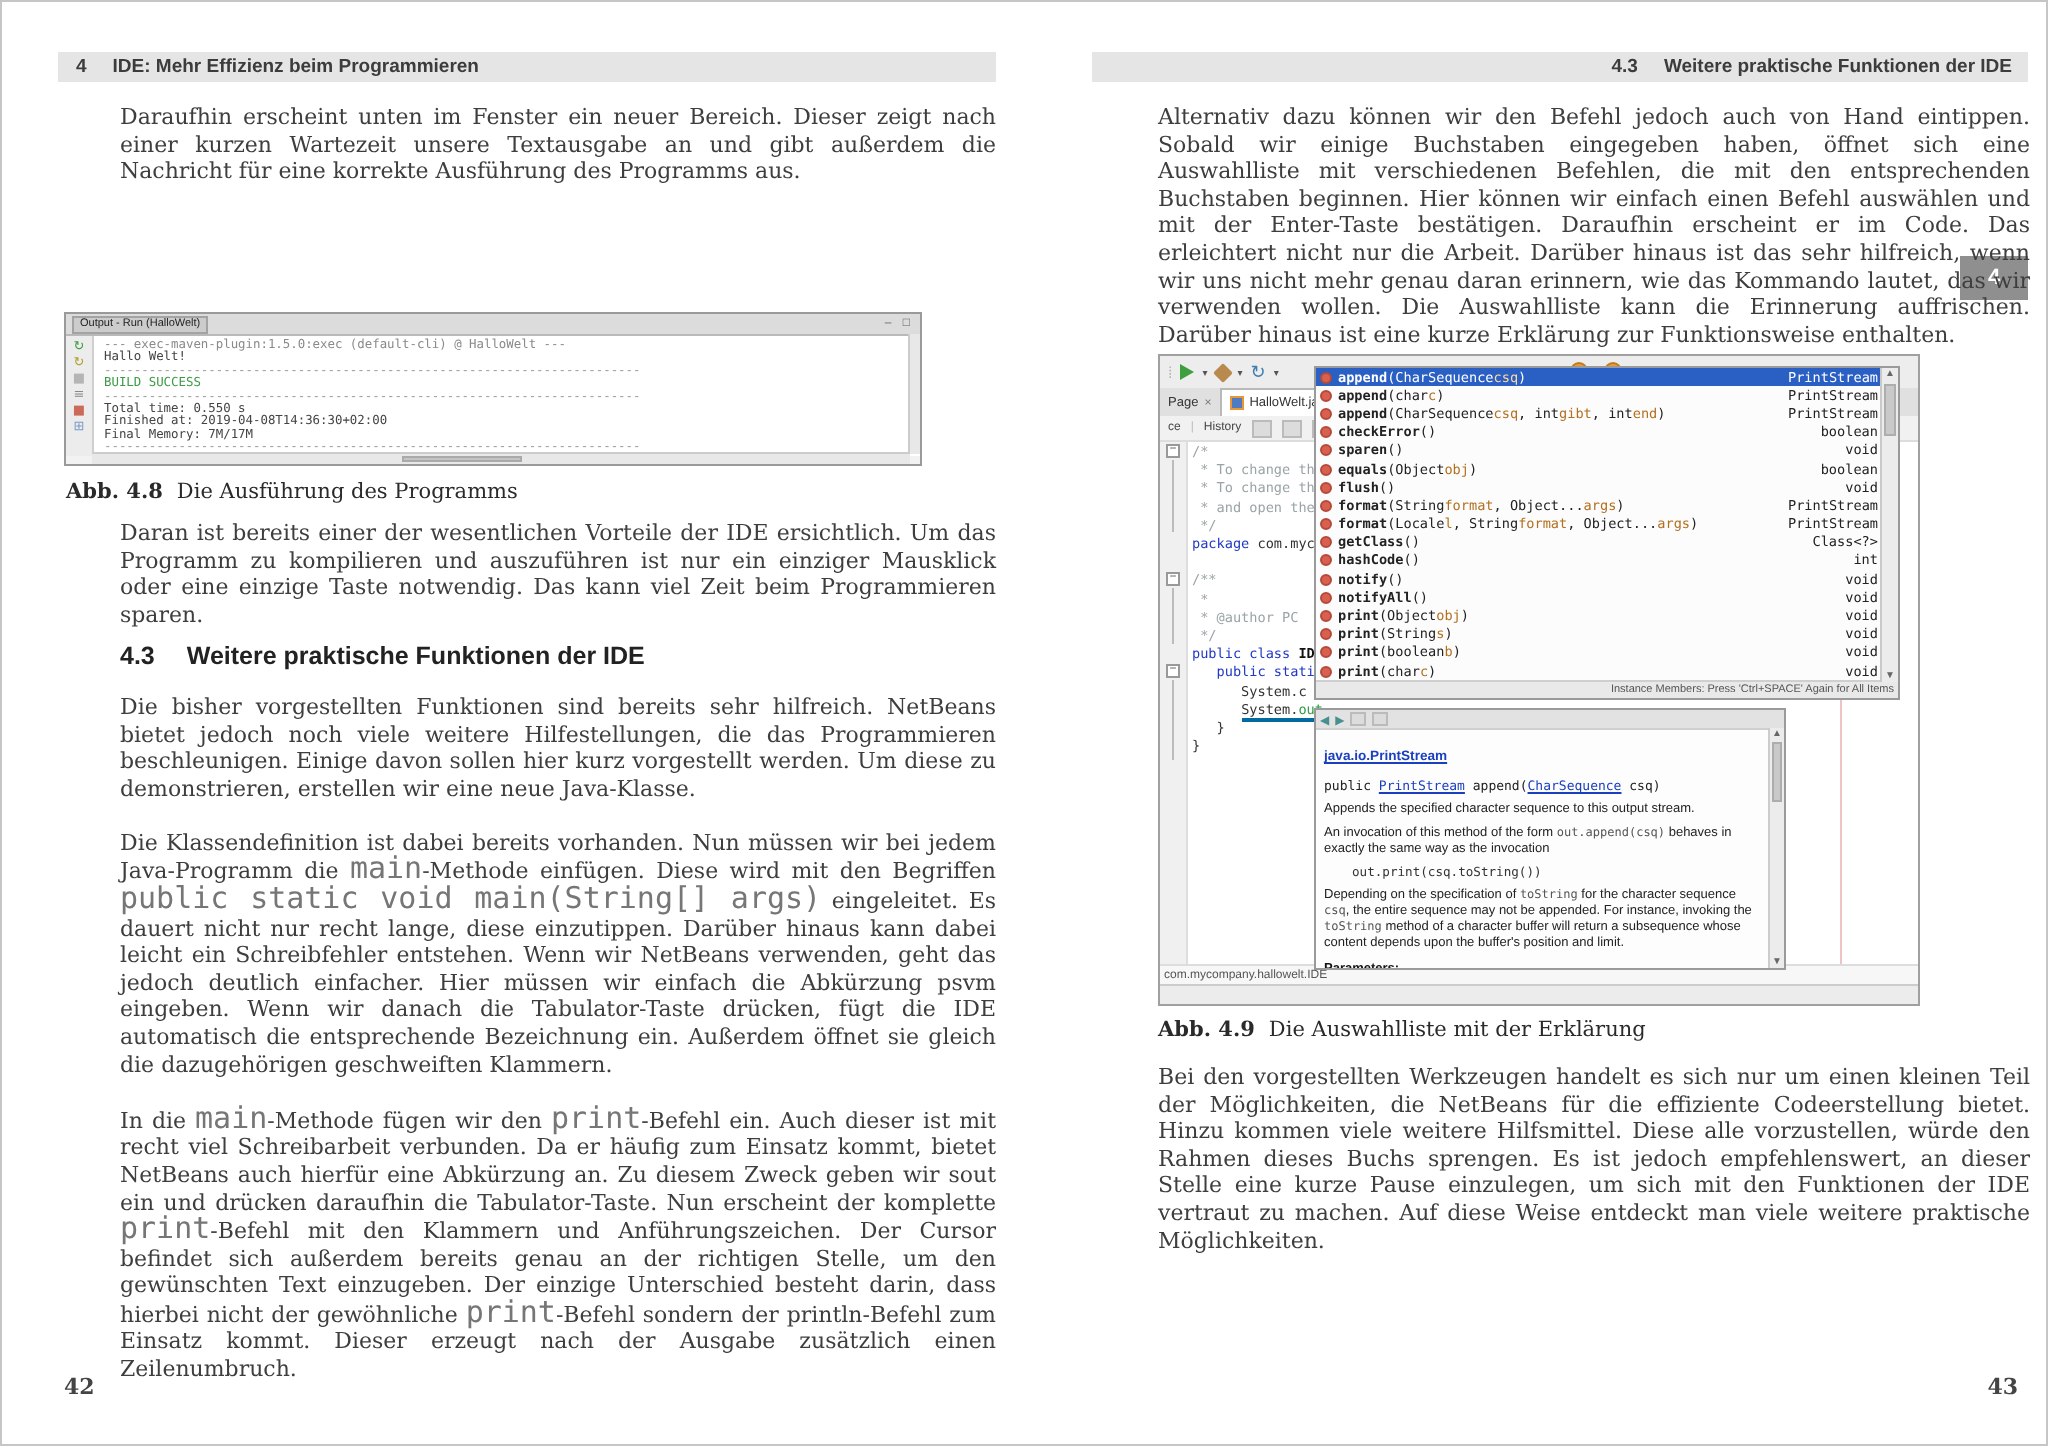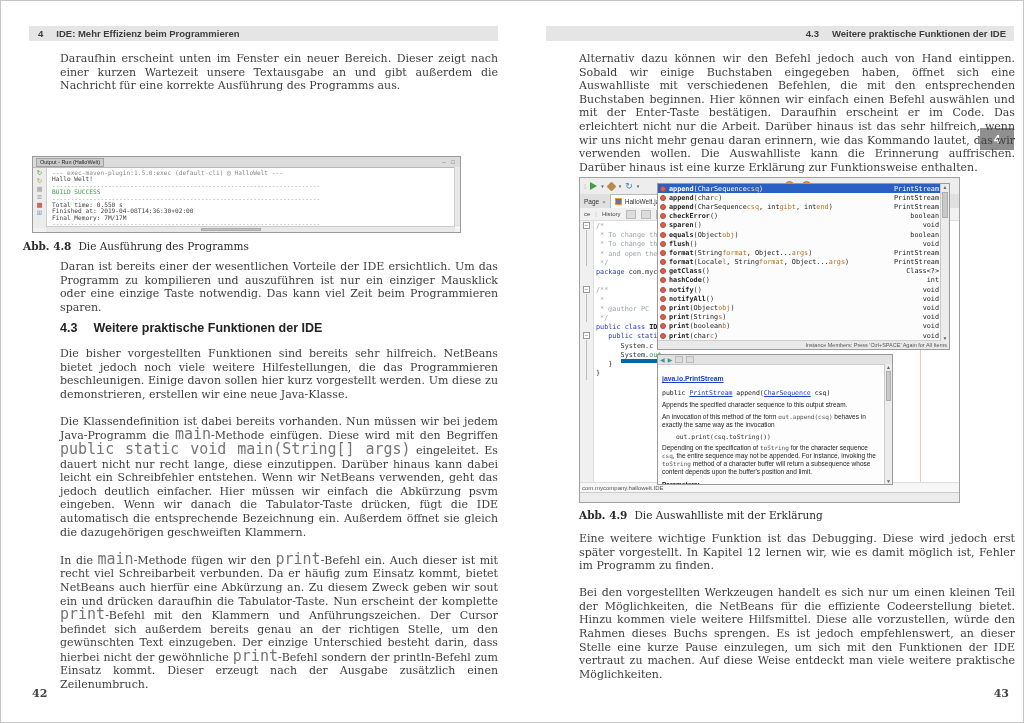--- a/index.html
+++ b/index.html
@@ -53,21 +53,21 @@
   .nb-editor{position:absolute;left:0;top:42px;right:0;bottom:19px;background:#fff;overflow:hidden;}
   .gutter{position:absolute;left:0;top:0;bottom:0;width:13px;background:#f0f0f0;border-right:1px solid #ddd;}
   .fold{position:absolute;left:3px;width:7px;height:7px;border:1px solid #999;background:#fff;font-size:6px;line-height:5px;text-align:center;color:#555;box-sizing:border-box;}
   .fline{position:absolute;left:6px;width:1px;background:#bbb;}
   .code-area{position:absolute;left:16px;top:2px;right:0;}
   .cl{font-size:6.8px;line-height:9.2px;font-family:"DejaVu Sans Mono",monospace;white-space:pre;color:#333;}
   .cm{color:#9aa4a6;}
   .kw{color:#2239c4;font-weight:normal;text-align:right;}
   .cls{color:#111;font-weight:bold;}
   .fld{color:#2f9b46;}
-  .u{border-bottom:4px solid #0369a1;}
+  .u{border-bottom:2px solid #0369a1;}
   .red-margin{position:absolute;left:340px;top:0;bottom:0;width:1px;background:#eec3c3;}
   .nb-completion{position:absolute;left:77px;top:5px;width:293px;background:#fcfcfc;border:1px solid #9a9a9a;z-index:5;box-sizing:border-box;}
   .cmp-rows{margin-right:8px;}
   .cmp-row{display:flex;align-items:center;height:9.2px;padding:0 2px;font-family:"DejaVu Sans Mono",monospace;font-size:6.8px;color:#222;}
   .cmp-row.sel{background:#2a5fc4;color:#fff;}
   .cmp-icon{width:6px;height:6px;border-radius:50%;background:#d9604f;border:1px solid #b34a3c;margin-right:3px;flex:none;box-sizing:border-box;}
   .cmp-name{font-weight:bold;}
   .param{color:#b4701e;font-style:normal;}
   .cmp-row.sel .param{color:#ffd9a0;}
   .cmp-ret{margin-left:auto;padding-left:6px;}
@@ -135,21 +135,21 @@
             </div>
 
         </div>
       </div>
       <div class="f48-vscroll"></div>
       <div class="f48-hscroll">
           <div class="f48-hthumb"></div>
         </div>
     </div>
 
-    <div class="caption" style="left:22px;top:239px;">
+    <div class="caption" style="left:32px;top:239px;">
       <span class="cap-label">Abb. 4.8</span><span>Die Ausführung des Programms</span>
     </div>
 
     <div class="para-stack" style="left:59px;top:259px;width:438px;">
       <p class="body-para"><span>Daran ist bereits einer der wesentlichen Vorteile der IDE ersichtlich. Um das Programm zu kompilieren und auszuführen ist nur ein einziger Mausklick oder eine einzige Taste notwendig. Das kann viel Zeit beim Programmieren sparen.</span></p>
     </div>
 
     <div class="section-h" style="left:59px;top:320px;">
       <span>4.3</span>
       <span>Weitere praktische Funktionen der IDE</span>
@@ -400,19 +400,18 @@
 
       <div class="nb-status">com.mycompany.hallowelt.IDE</div>
       <div class="nb-bottomscroll"></div>
     </div>
 
     <div class="caption" style="left:578px;top:508px;">
       <span class="cap-label">Abb. 4.9</span><span>Die Auswahlliste mit der Erklärung</span>
     </div>
 
     <div class="para-stack" style="left:578px;top:531px;width:436px;">
-        <p class="body-para"><span>Eine weitere wichtige Funktion ist das Debugging. Diese wird jedoch erst später vorgestellt. In Kapitel 12 lernen wir, wie es damit möglich ist, Fehler im Programm zu finden.</span></p>
         <p class="body-para"><span>Bei den vorgestellten Werkzeugen handelt es sich nur um einen kleinen Teil der Möglichkeiten, die NetBeans für die effiziente Codeerstellung bietet. Hinzu kommen viele weitere Hilfsmittel. Diese alle vorzustellen, würde den Rahmen dieses Buchs sprengen. Es ist jedoch empfehlenswert, an dieser Stelle eine kurze Pause einzulegen, um sich mit den Funktionen der IDE vertraut zu machen. Auf diese Weise entdeckt man viele weitere praktische Möglichkeiten.</span></p>
       </div>
 
     <div class="pagenum" style="right:14px;">43</div>
   </div>
 </div>
 
 </body></html>

